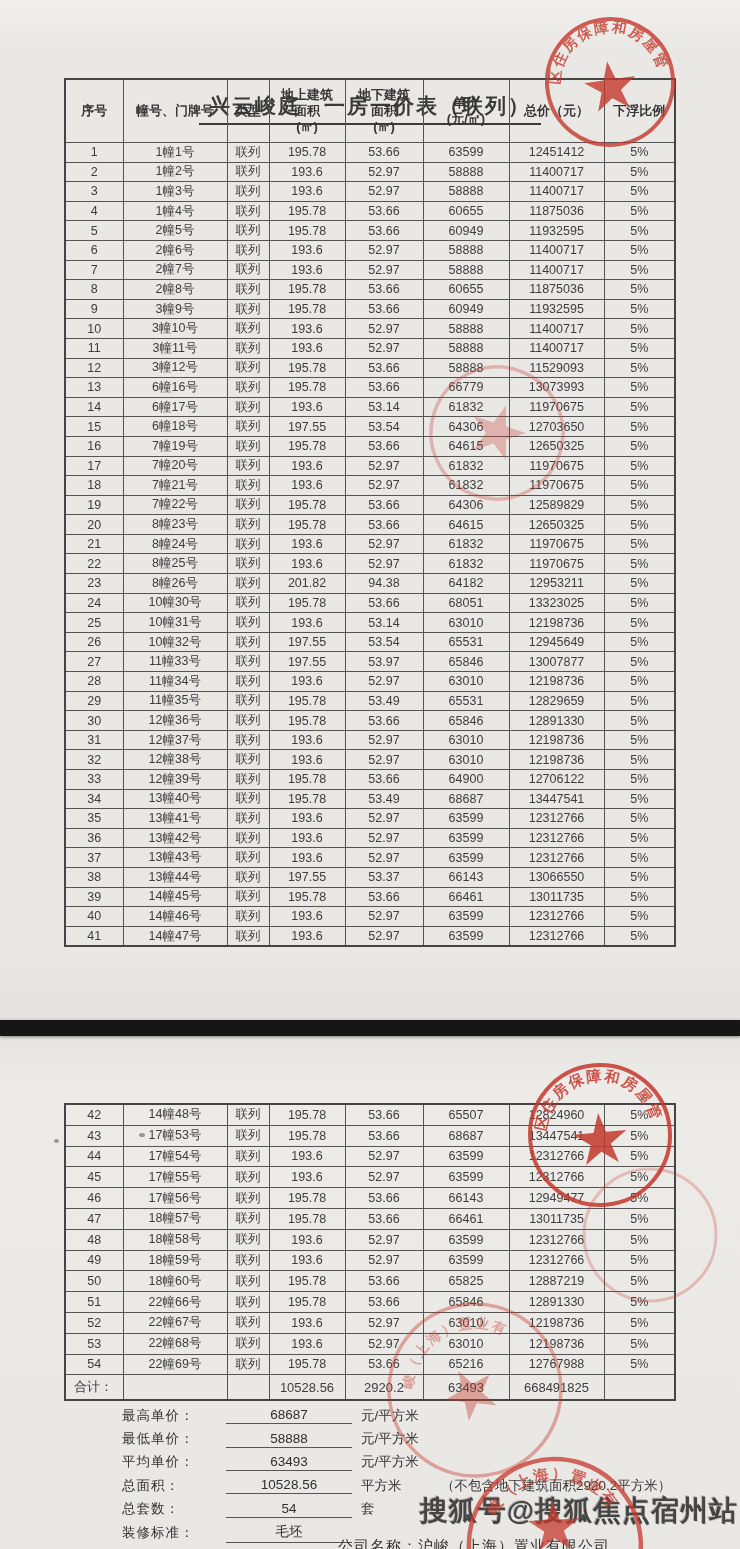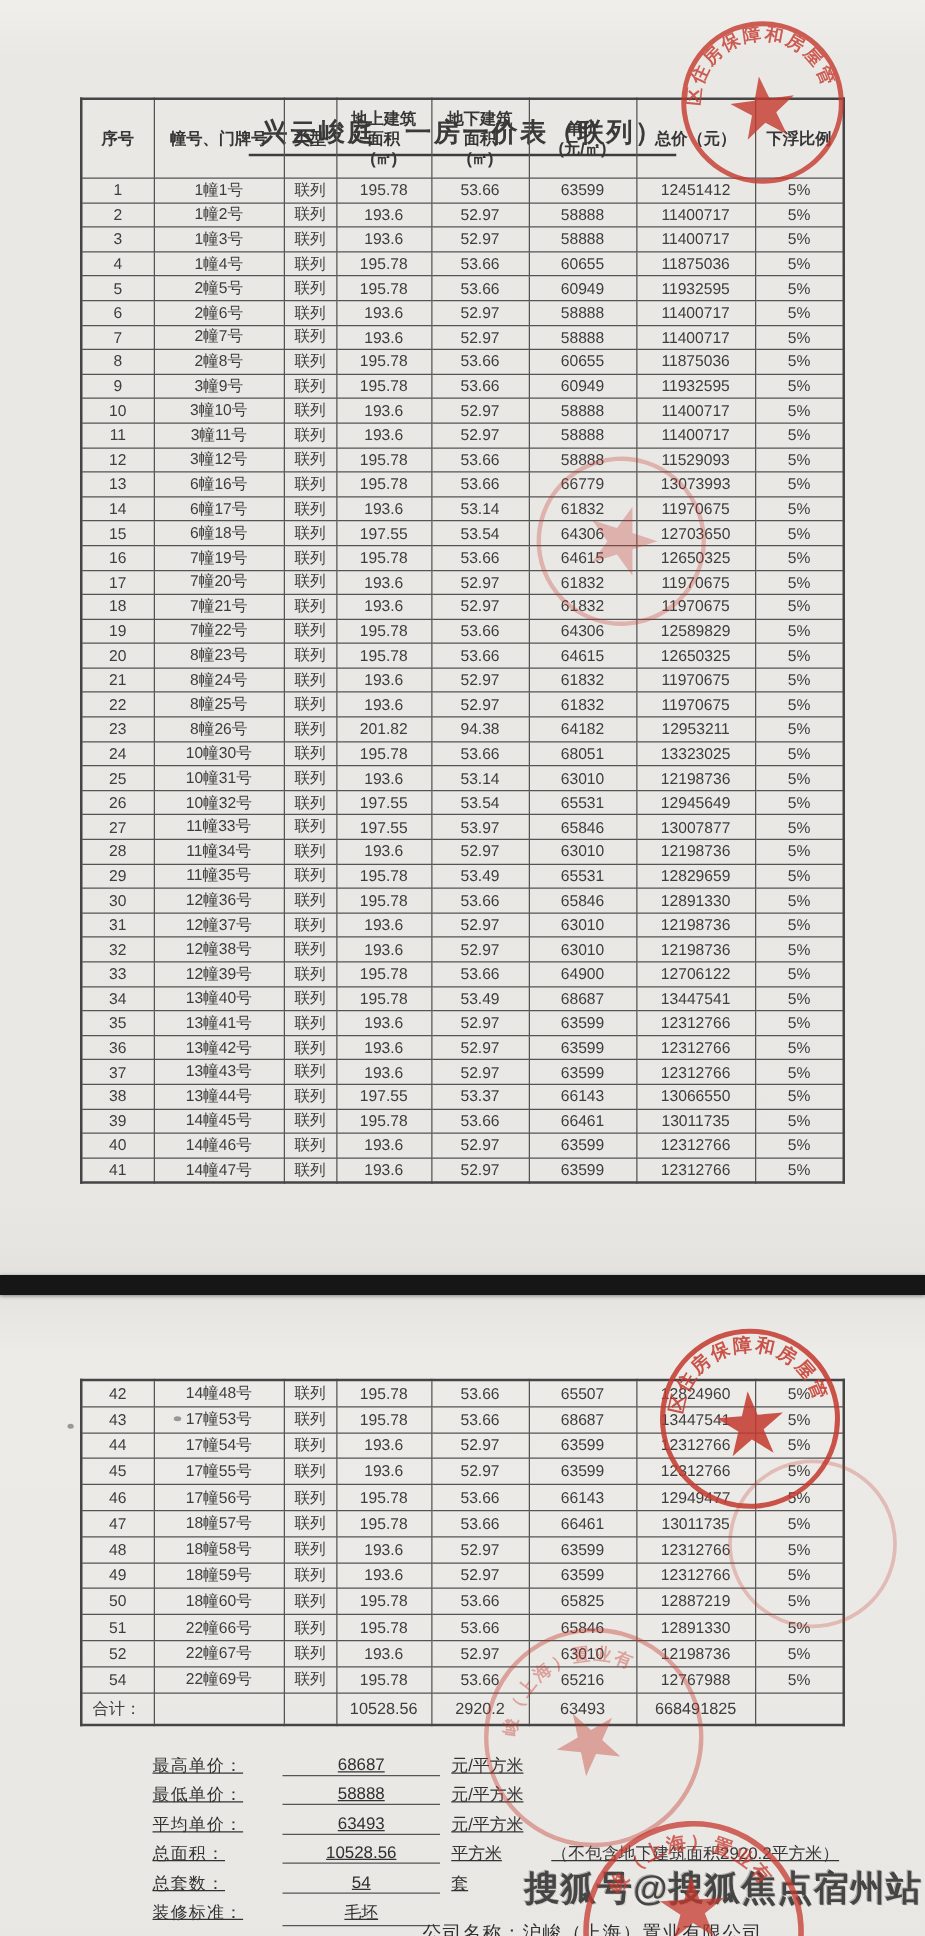--- a/index.html
+++ b/index.html
@@ -27,21 +27,21 @@
     font-size:13px;font-weight:bold;white-space:pre-line;line-height:1.25;height:62px;color:#363636;
   }
   .price-table td{font-size:12.5px;color:#3d3d3d;}
   .t1 td{height:18.6px;}
   .t2 td{height:19.8px;}
   tbody.total-body td{height:24px;font-size:13px;}
   tbody.total-body td:first-child{text-align:left;padding-left:8px;}
   .divider{position:absolute;left:0;top:1020px;width:740px;height:16px;background:#161616;box-shadow:0 1px 3px rgba(0,0,0,.45);}
   .speck{position:absolute;background:#9a9894;border-radius:50%;}
   .summary{position:absolute;left:122px;top:1404px;font-size:13.5px;color:#333;}
-  .summary-row{display:flex;align-items:flex-start;height:23.4px;text-decoration:underline;}
+  .summary-row{display:flex;align-items:center;height:23.4px;}
   .summary-label{width:104px;letter-spacing:1px;}
   .summary-value{
     width:126px;text-align:center;border-bottom:1.6px solid #555;
     padding-bottom:1px;font-size:13.5px;color:#2f2f2f;
   }
   .summary-unit{margin-left:9px;min-width:80px;}
   .summary-note{color:#383838;}
   .company-line{position:absolute;left:338px;top:1537px;font-size:15px;color:#303030;letter-spacing:1px;white-space:nowrap;}
   .watermark{
     position:absolute;right:2px;top:1492px;font-size:28px;font-weight:bold;letter-spacing:1px;
@@ -615,20 +615,30 @@
           <td>联列</td>
           <td>195.78</td>
           <td>53.66</td>
           <td>65846</td>
           <td>12891330</td>
           <td>5%</td>
         </tr>
         <tr>
           <td>52</td>
           <td>22幢67号</td>
+          <td>联列</td>
+          <td>193.6</td>
+          <td>52.97</td>
+          <td>63010</td>
+          <td>12198736</td>
+          <td>5%</td>
+        </tr>
+        <tr>
+          <td>53</td>
+          <td>22幢68号</td>
           <td>联列</td>
           <td>193.6</td>
           <td>52.97</td>
           <td>63010</td>
           <td>12198736</td>
           <td>5%</td>
         </tr>
         <tr>
           <td>54</td>
           <td>22幢69号</td>

